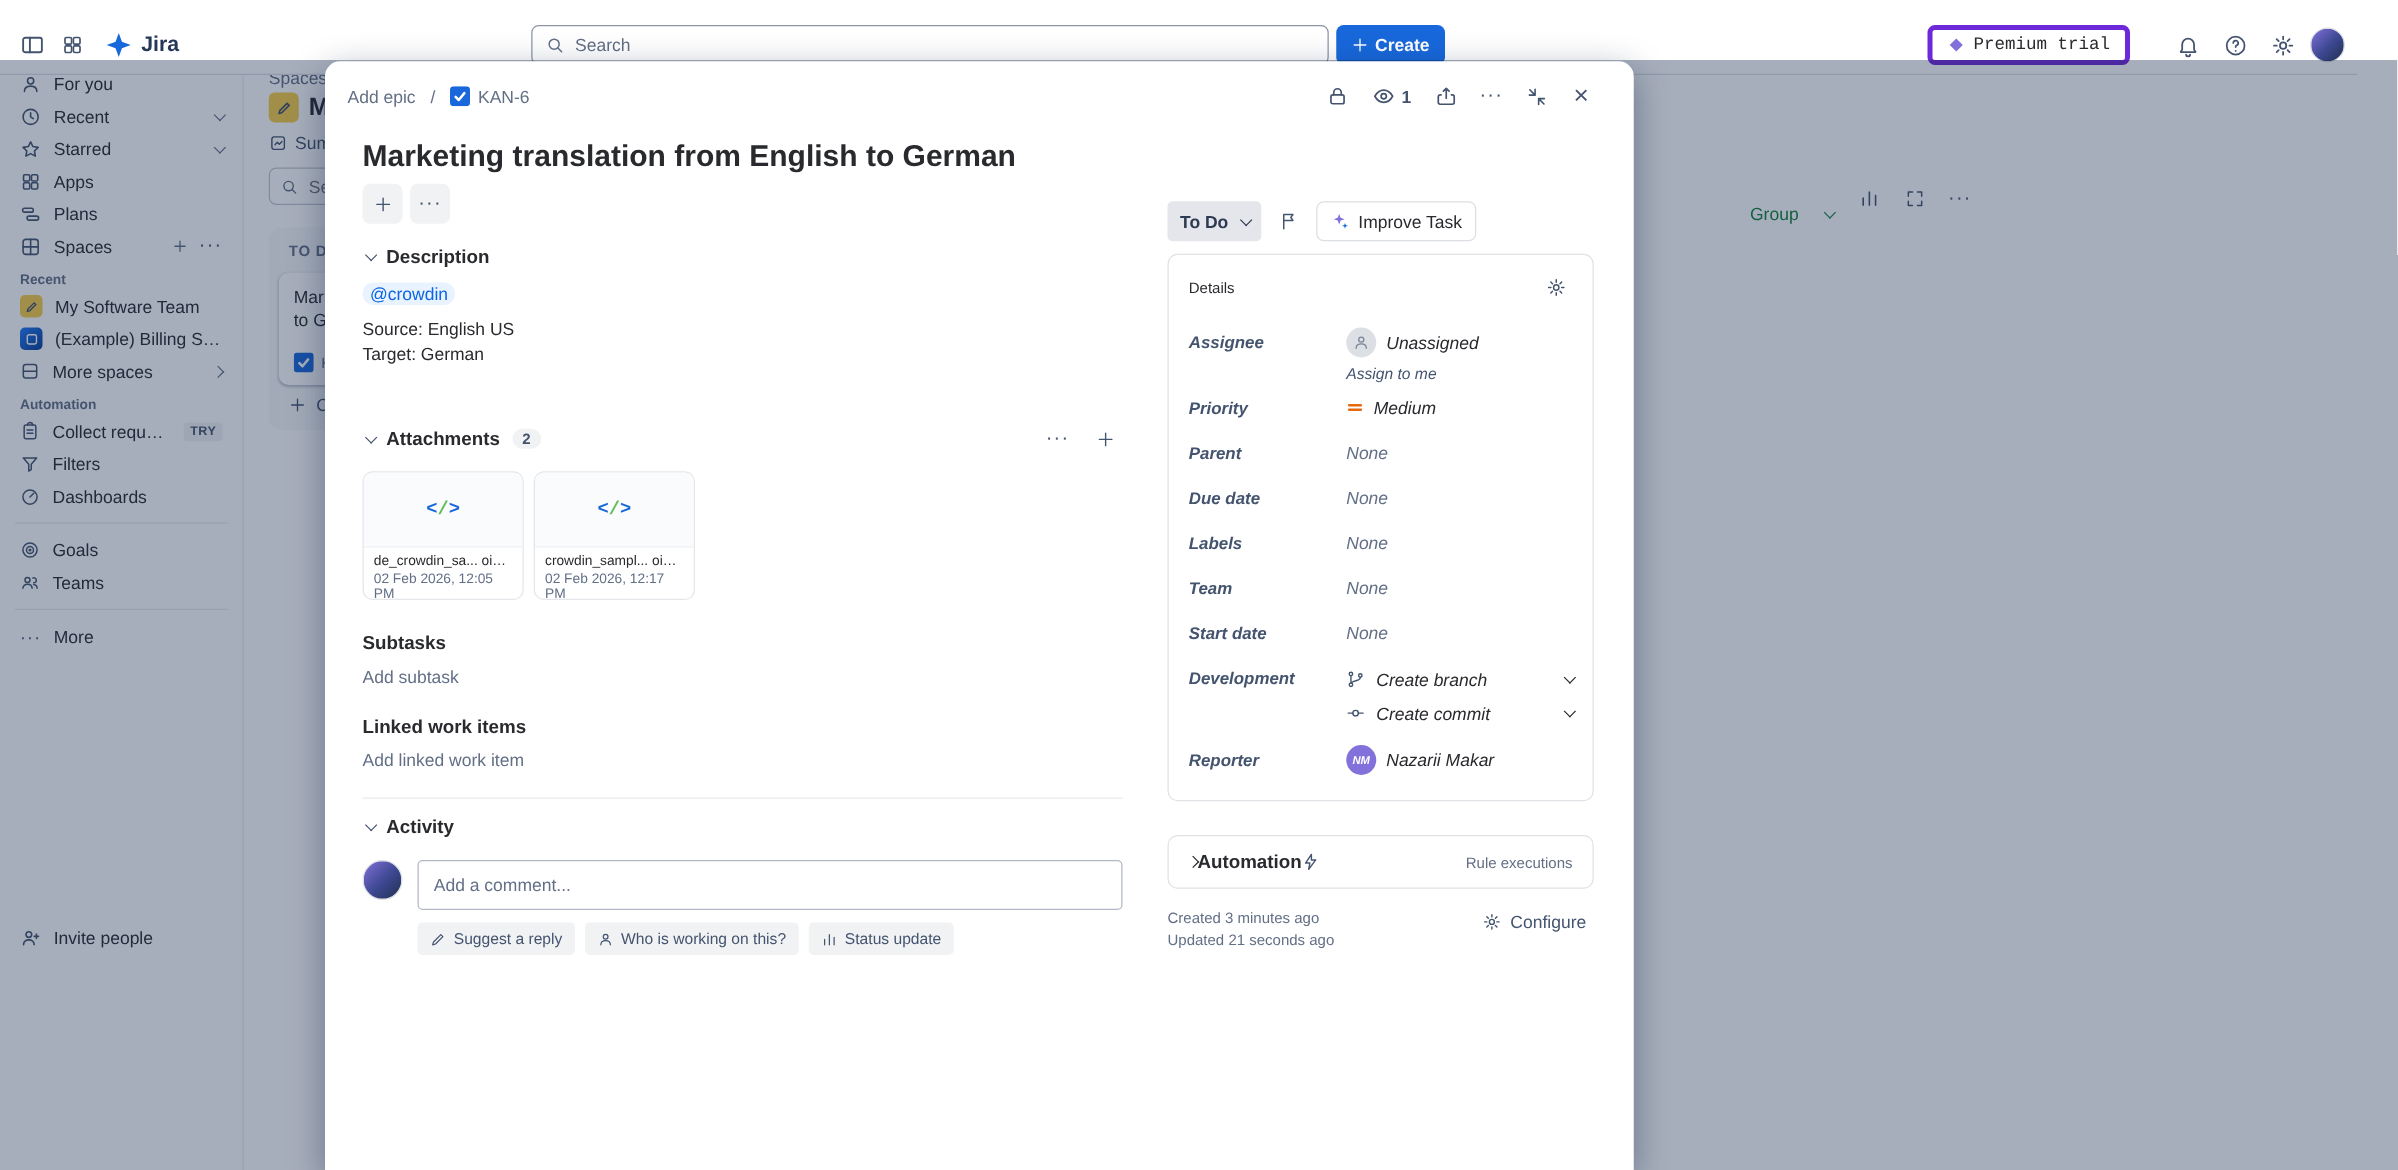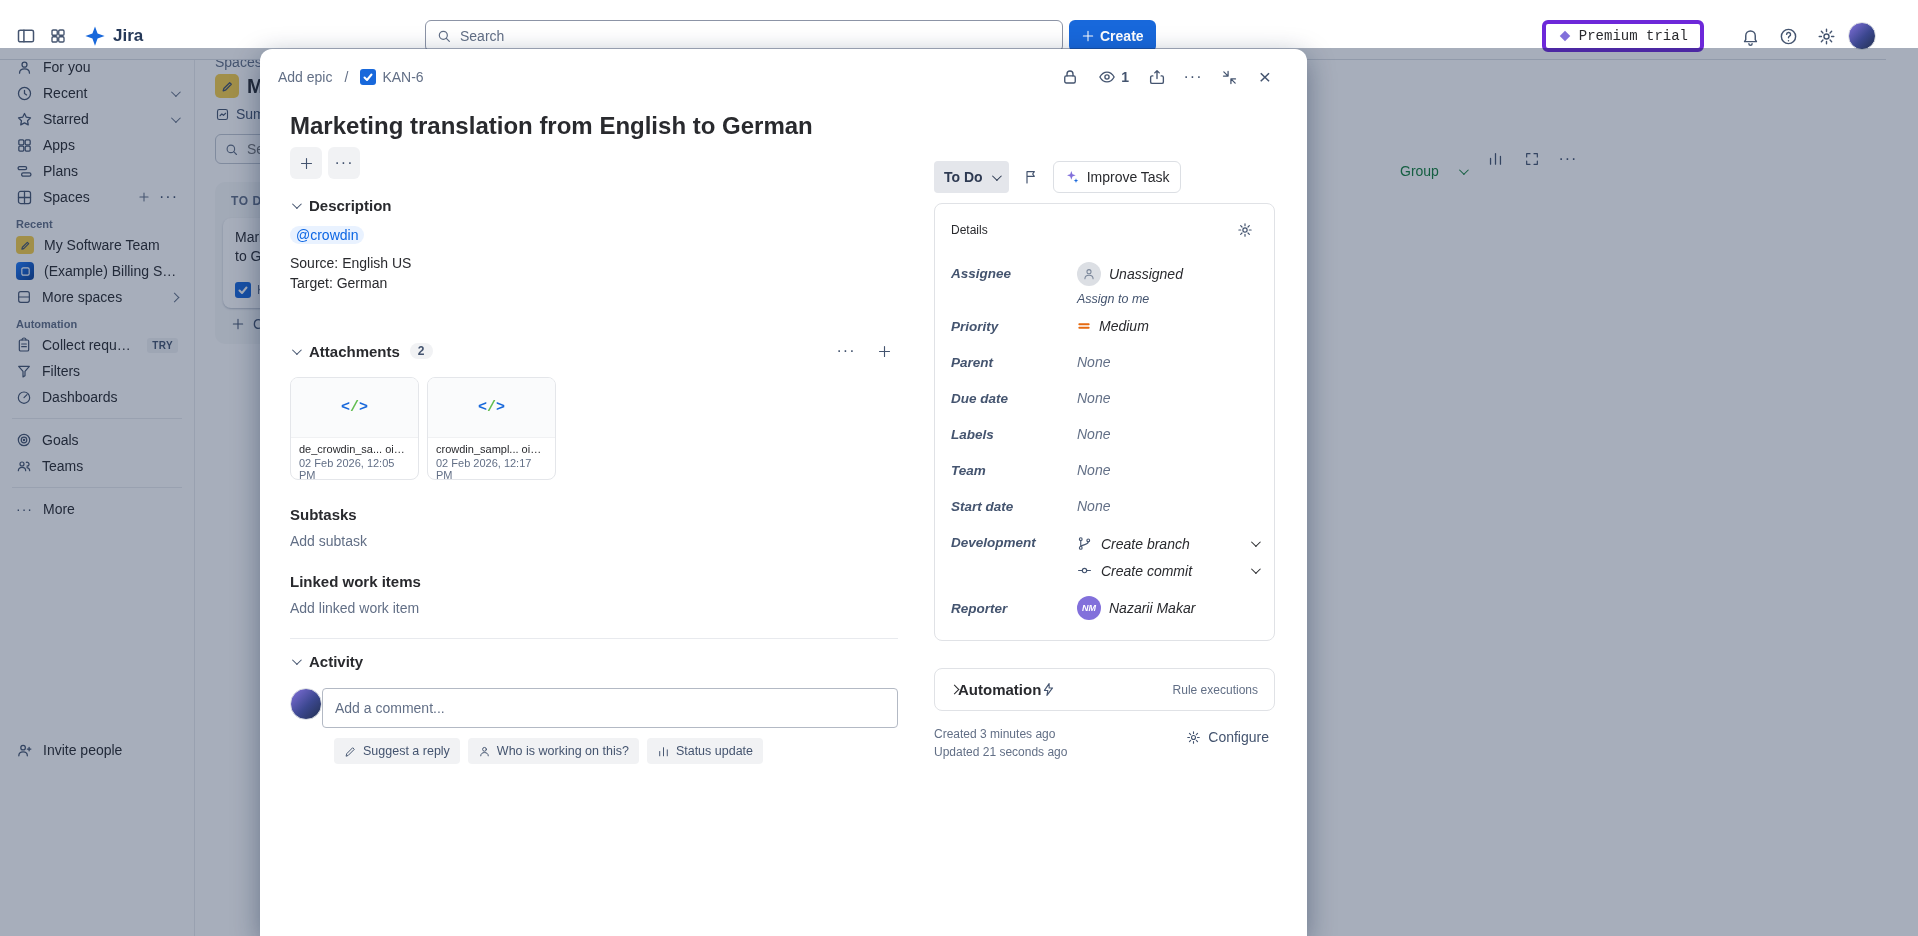--- a/index.html
+++ b/index.html
@@ -87,21 +87,21 @@
   .att-row{display:flex;gap:8px;margin-top:12px;}
   .att-card{width:129px;height:103px;border:1px solid #E4E6EA;border-radius:8px;overflow:hidden;background:#fff;}
   .att-prev{height:60px;display:flex;align-items:center;justify-content:center;background:#FAFBFC;border-bottom:1px solid #F0F1F3;}
   .att-meta{padding:5px 8px;}
   .att-name{font-size:11px;color:#292A2E;white-space:nowrap;overflow:hidden;text-overflow:ellipsis;}
   .att-date{font-size:11px;color:#626F86;margin-top:2px;}
 
   .empty-hint{margin-top:10px;color:#626F86;}
 
   .act-div{height:1px;background:#E8EAEE;margin-top:22px;}
-  .comment-row{display:flex;gap:0;margin-top:18px;align-items:flex-start;}
+  .comment-row{display:flex;gap:12px;margin-top:18px;align-items:flex-start;}
   .comment-box{flex:1;height:40px;border:1px solid #B3B9C4;border-radius:4px;display:flex;align-items:center;padding:0 12px;}
   .comment-box input{border:none;outline:none;width:100%;background:transparent;font-size:14px;}
   .comment-box input::placeholder{color:#626F86;}
   .chips-row{display:flex;gap:8px;margin-top:10px;margin-left:44px;}
   .chip{display:flex;align-items:center;gap:6px;background:#F1F2F4;border-radius:4px;padding:6px 10px;font-size:12.5px;font-weight:500;color:#44546F;}
 
   .status-row{display:flex;align-items:center;gap:8px;margin-top:20px;}
   .status-btn{height:32px;padding:0 10px;background:#E4E6EB;border-radius:4px;display:flex;align-items:center;gap:9px;font-weight:600;color:#2E3A52;}
   .improve-btn{height:32px;padding:0 10px;border:1px solid #DCDFE4;border-radius:6px;display:flex;align-items:center;gap:7px;font-weight:500;color:#292A2E;background:#fff;}
 

